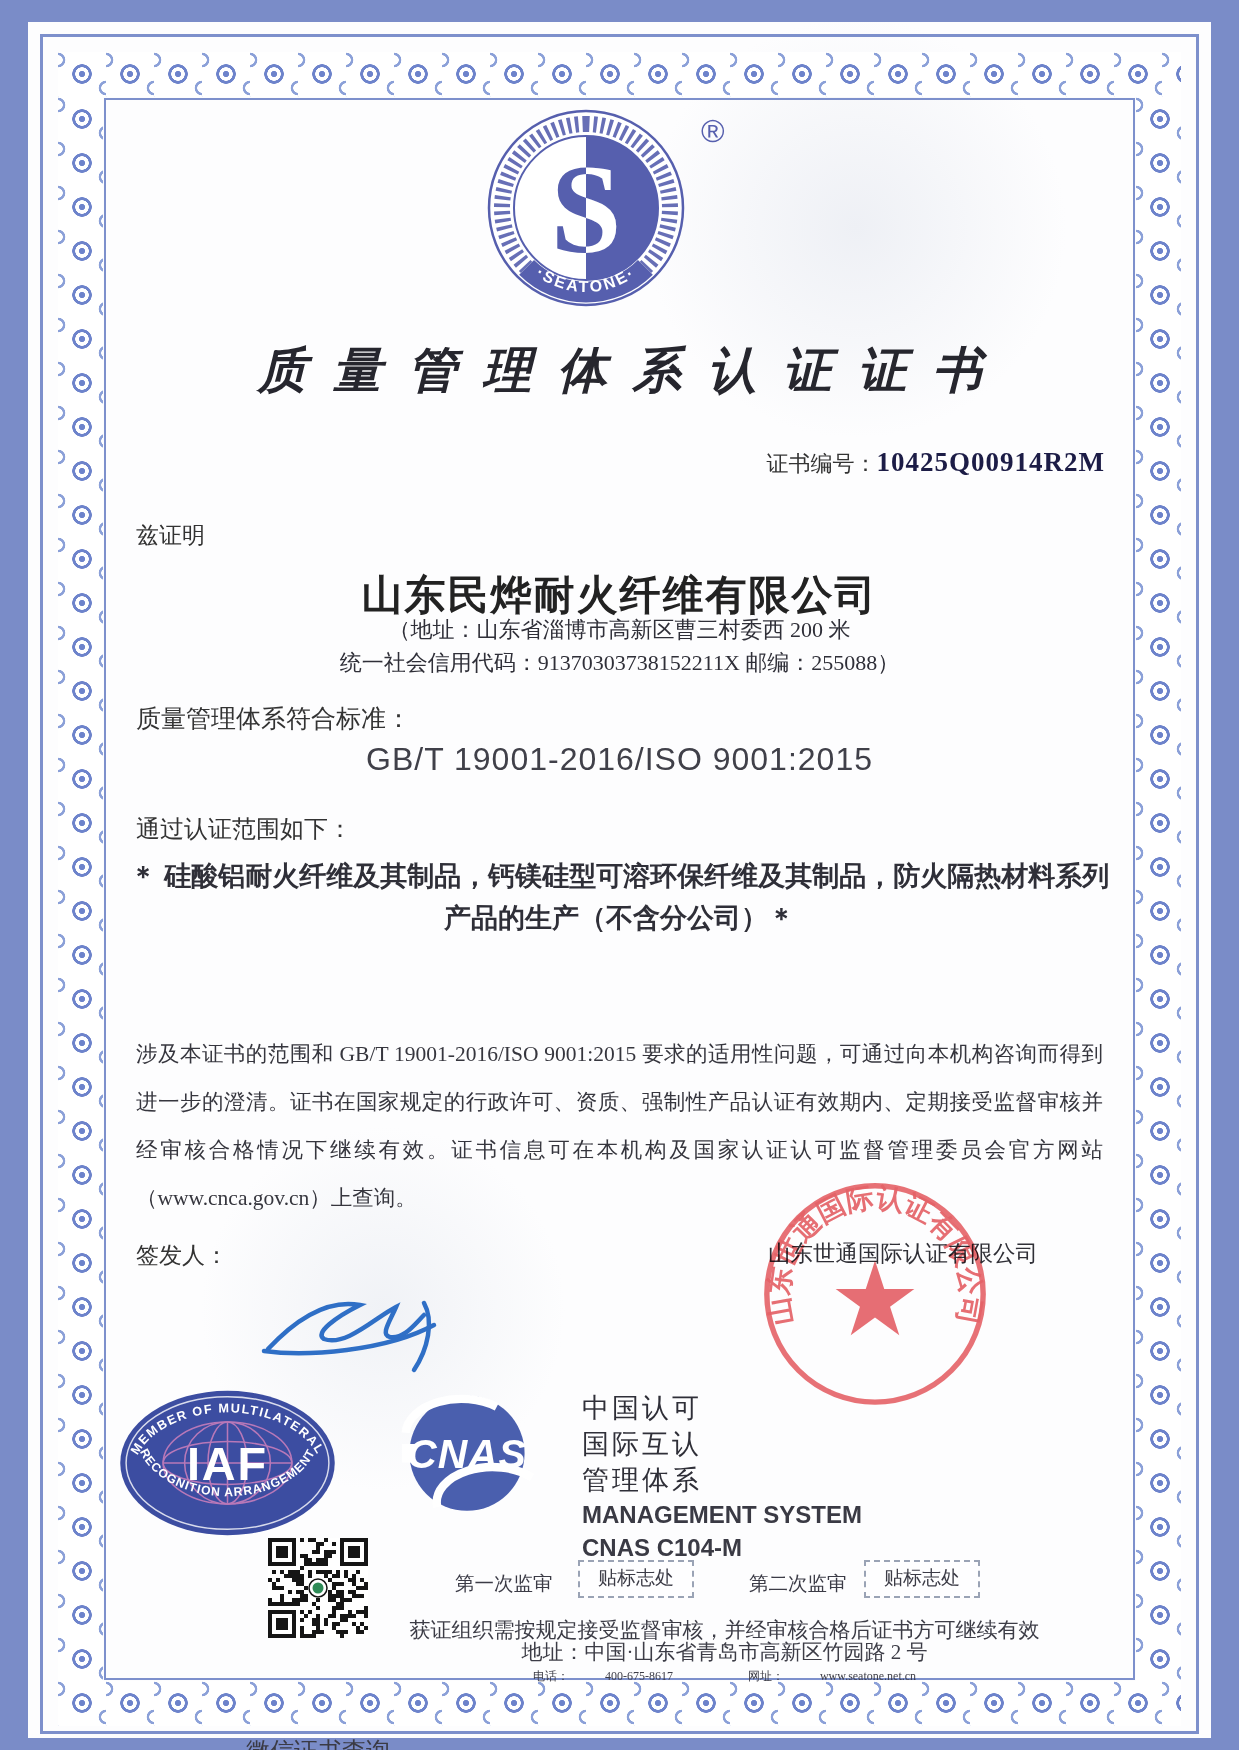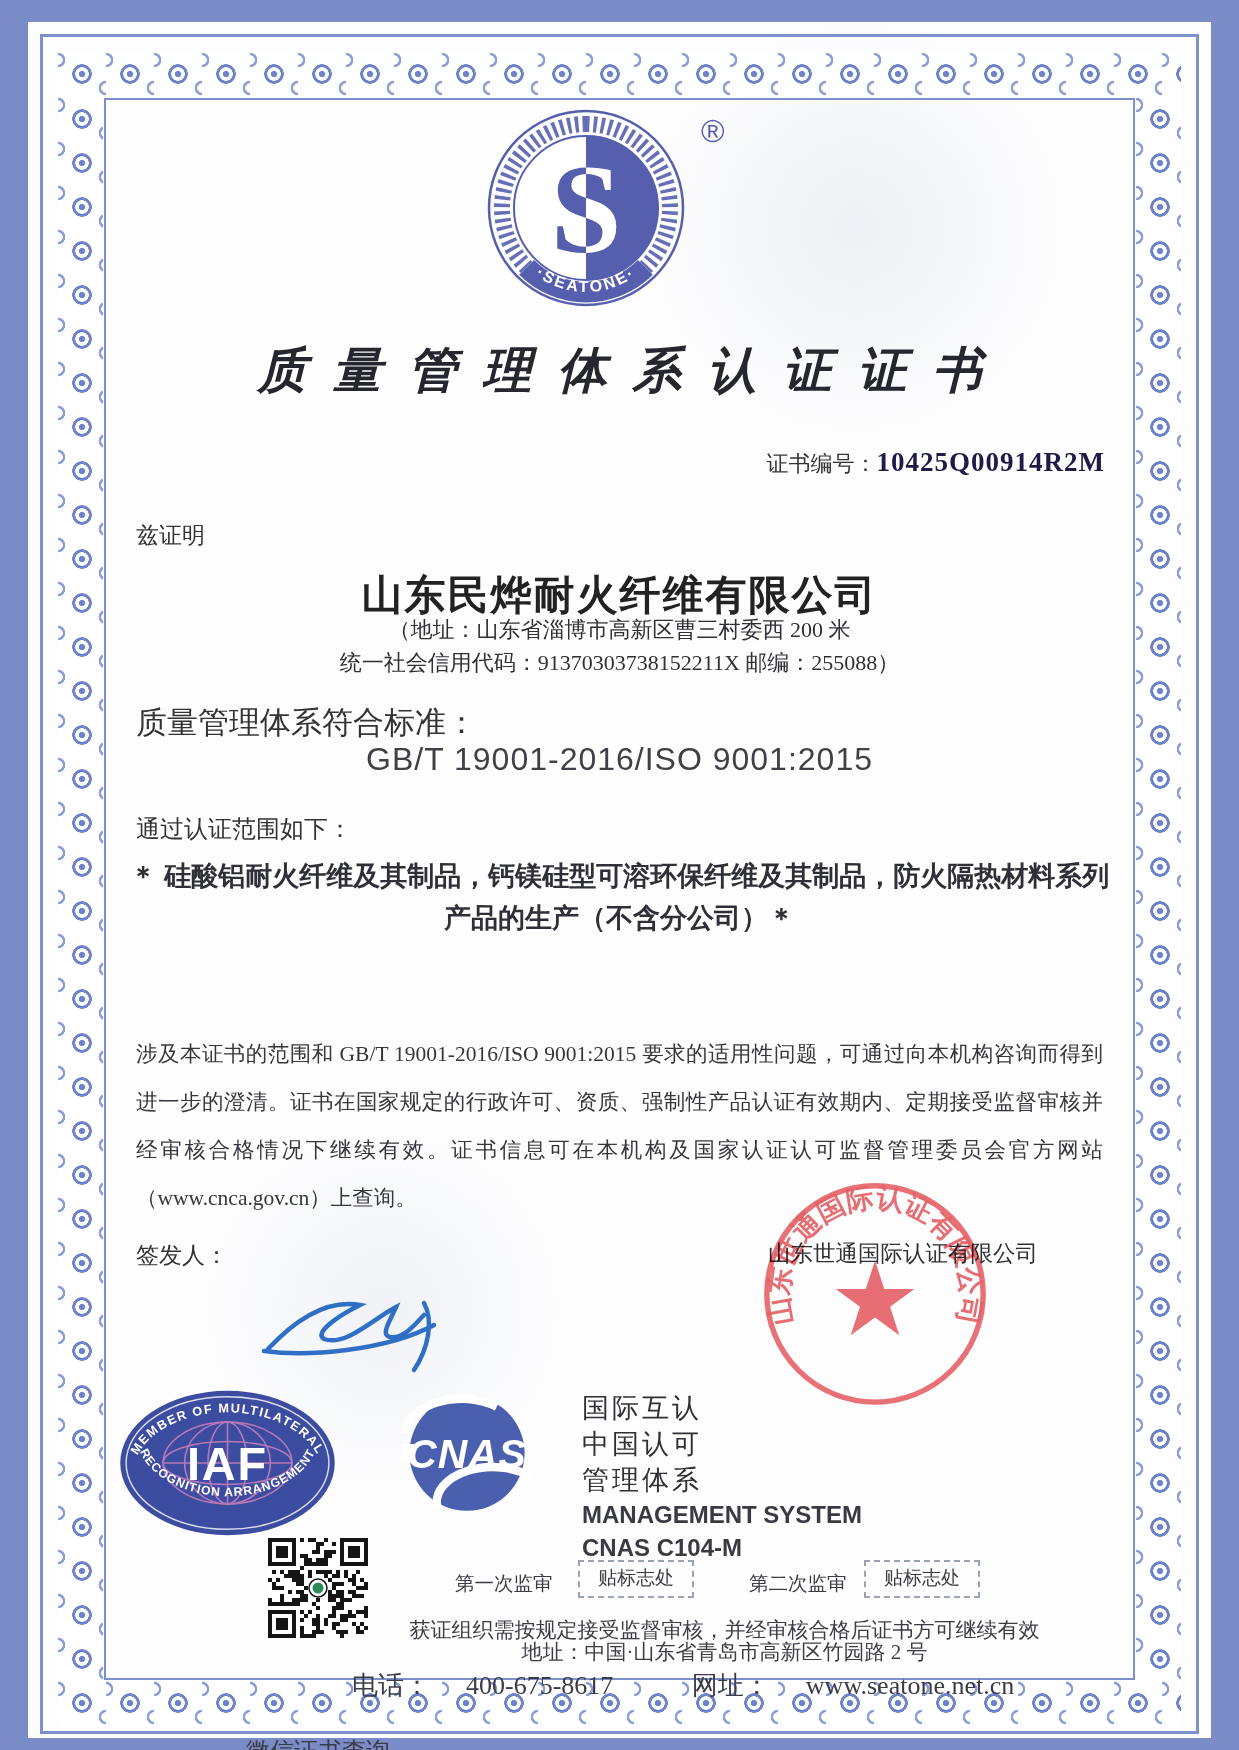--- a/index.html
+++ b/index.html
@@ -25,21 +25,21 @@
   .abs{position:absolute;}
   .center{left:0;right:0;text-align:center;}
   .title{top:238px;font-size:49px;font-weight:700;color:#26262e;letter-spacing:26px;padding-left:26px;font-style:italic;}
   .certrow{top:347px;right:28px;text-align:left;}
   .certrow .lbl{font-size:22px;color:#333;}
   .certrow .num{font-size:27px;font-weight:700;color:#1c1c46;letter-spacing:1px;}
   .certify{top:420px;left:30px;font-size:23px;color:#333;}
   .company{top:468px;font-size:41px;font-weight:600;color:#222;letter-spacing:2px;}
   .addr1{top:515px;font-size:22px;color:#2f2f38;}
   .addr2{top:548px;font-size:22px;color:#2f2f38;}
-  .stdlabel{top:602px;left:30px;font-size:31px;color:#333;}
+  .stdlabel{top:602px;left:30px;font-size:25px;color:#333;}
   .stdvalue{top:641px;font-family:"Liberation Sans",sans-serif;font-size:32px;color:#404049;letter-spacing:1px;}
   .scopelabel{top:713px;left:30px;font-size:24px;color:#333;}
   .scope{top:756px;left:18px;right:18px;text-align:center;font-family:"Liberation Sans",sans-serif;
          font-size:27px;font-weight:600;color:#2f2f38;line-height:1.55;}
   .disclaimer{top:930px;left:30px;right:30px;font-size:21.5px;color:#36363e;line-height:48px;text-align:justify;}
   .daterow{top:1060px;left:30px;right:28px;font-size:22px;color:#34343c;}
   .daterow .right{float:right;}
   .signer{top:1140px;left:30px;font-size:23px;color:#333;}
   .issuer{top:1138px;right:95px;font-size:22.5px;color:#2f2f36;z-index:2;}
   .signature{top:1175px;left:150px;z-index:3;}
@@ -49,21 +49,21 @@
   .accr{top:1290px;left:476px;color:#2f2f38;}
   .accr .zh{font-size:27px;line-height:36px;letter-spacing:3px;}
   .accr .en{font-family:"Liberation Sans",sans-serif;font-size:24px;font-weight:700;line-height:33px;color:#3a3a44;}
   .qr{top:1438px;left:162px;}
   .qrcap{top:1635px;left:140px;width:144px;text-align:center;font-size:24px;color:#3a3a44;}
   .audit-label{top:1470px;font-size:19.5px;color:#3b3b46;}
   .sticker-box{top:1460px;width:112px;height:34px;border:2px dashed #9aa3b5;line-height:32px;
                text-align:center;font-size:19px;color:#3b3b46;background:rgba(255,255,255,.6);}
   .note{top:1505px;left:210px;right:0;text-align:center;font-size:21px;color:#3c3c46;margin-top:11px;}
   .faddr{top:1538px;left:210px;right:0;text-align:center;font-size:21px;color:#3c3c46;}
-  .fphone{top:1568px;left:210px;right:0;font-size:26px;color:#3c3c46;}
+  .fphone{top:1568px;left:210px;right:0;text-align:center;font-size:12px;color:#3c3c46;}
   .fphone span{margin:0 18px;}
 </style>
 </head>
 <body>
 
 <div class="page">
   <div class="sheet">
     <div class="outer-line"></div>
     <div class="band band-top"></div>
     <div class="band band-bottom"></div>
@@ -160,22 +160,22 @@
 
       <svg class="abs cnas" width="198" height="130" viewBox="0 0 200 140">
         <circle cx="100" cy="66" r="62" fill="#4a5fae"></circle>
         <path d="M34,44 A60,38 0 0 1 132,16" fill="none" stroke="#ffffff" stroke-width="9"></path>
         <path d="M68,124 A60,38 0 0 1 170,92" fill="none" stroke="#ffffff" stroke-width="9"></path>
         <rect x="30" y="56" width="14" height="20" fill="#ffffff"></rect>
         <text x="100" y="82" text-anchor="middle" font-family="Liberation Sans, sans-serif" font-size="44" font-weight="700" font-style="italic" fill="#ffffff" letter-spacing="1">CNAS</text>
       </svg>
 
       <div class="abs accr">
+        <div class="zh">中国认可</div>
         <div class="zh">国际互认</div>
-        <div class="zh">中国认可</div>
         <div class="zh">管理体系</div>
         <div class="en">MANAGEMENT SYSTEM</div>
         <div class="en">CNAS C104-M</div>
       </div>
 
       <svg class="abs qr" width="100" height="100" viewBox="0 0 100 100">
         <rect x="0" y="0" width="100" height="100" fill="#ffffff"></rect>
         <g fill="#151515">
           <rect x="0" y="0" width="28" height="28"></rect>
             <rect x="4" y="4" width="20" height="20" fill="#ffffff"></rect>

